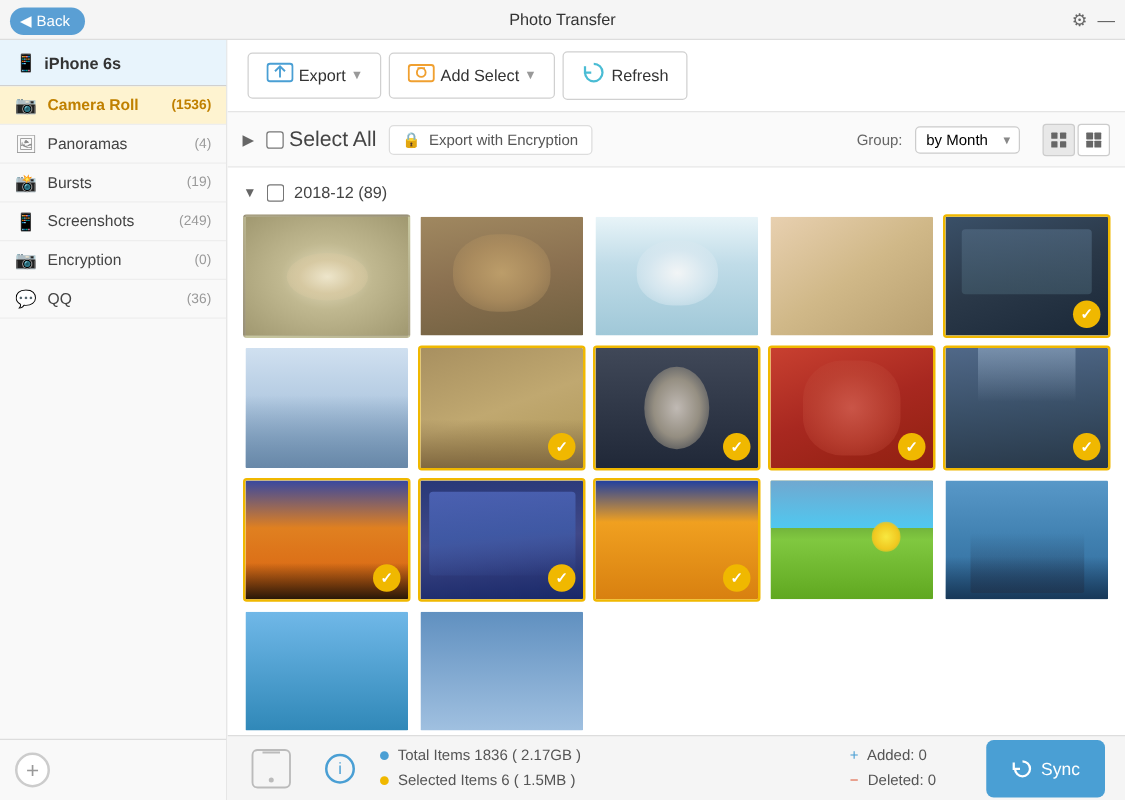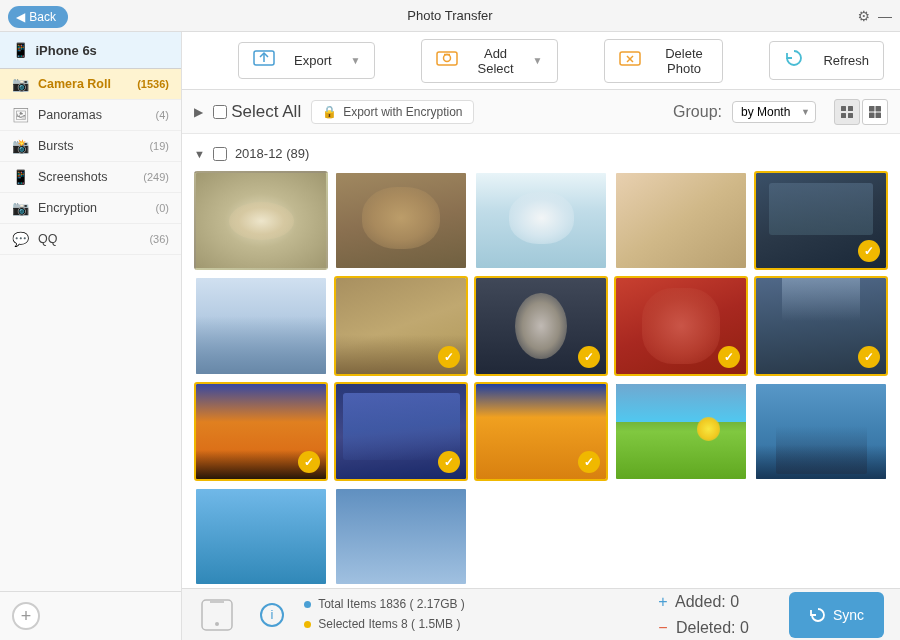--- a/index.html
+++ b/index.html
@@ -102,29 +102,28 @@
       height: 58px;
       border-bottom: 1px solid #ddd;
       display: flex;
       align-items: center;
       padding: 0 16px;
       gap: 6px;
     }
     .toolbar-btn {
       display: flex;
       align-items: center;
-      gap: 19px;
+      gap: 4px;
       padding: 6px 14px;
       border: 1.5px solid #d0d0d0;
       border-radius: 4px;
       background: white;
       cursor: pointer;
       font-size: 13px;
       color: #333;
-      margin-left: 40px;
     }
     .toolbar-btn-icon { font-size: 18px; }
     .toolbar-btn.export .toolbar-btn-icon { color: #4a9fd4; }
     .toolbar-btn.add .toolbar-btn-icon { color: #f0a030; }
     .toolbar-btn.delete .toolbar-btn-icon { color: #f0a030; }
     .toolbar-btn.refresh .toolbar-btn-icon { color: #4abcd4; }
 
     
     .content-area { flex: 1; display: flex; flex-direction: column; overflow: hidden; background: white; }
 
@@ -146,21 +145,21 @@
       display: flex; align-items: center; gap: 6px;
       padding: 4px 10px;
       border: 1px solid #ddd;
       border-radius: 4px;
       background: white;
       cursor: pointer;
       font-size: 12px;
       color: #555;
     }
     .sub-spacer { flex: 1; }
-    .group-label { font-size: 16px; color: #666; }
+    .group-label { font-size: 12px; color: #666; }
     .group-select {
       padding: 3px 24px 3px 8px;
       border: 1px solid #ccc;
       border-radius: 4px;
       font-size: 12px;
       background: white;
       cursor: pointer;
       appearance: none;
       -webkit-appearance: none;
     }
@@ -223,21 +222,21 @@
       border-top: 1px solid #ddd;
       display: flex;
       align-items: center;
       padding: 0 16px;
       gap: 20px;
     }
     .status-stats { font-size: 12px; color: #555; line-height: 1.6; }
     .status-dot { display: inline-block; width: 7px; height: 7px; border-radius: 50%; margin-right: 4px; }
     .dot-blue { background: #4a9fd4; }
     .dot-yellow { background: #f0b800; }
-    .status-right { margin-left: auto; font-size: 16px; color: #555; line-height: 1.6; }
+    .status-right { margin-left: auto; font-size: 12px; color: #555; line-height: 1.6; }
     .sync-btn {
       background: #4a9fd4;
       color: white;
       border: none;
       border-radius: 6px;
       padding: 14px 20px;
       font-size: 14px;
       font-weight: normal;
       cursor: pointer;
       display: flex; align-items: center; gap: 6px;
@@ -332,30 +331,20 @@
         <span class="toolbar-btn-icon">
           <svg width="22" height="18" viewBox="0 0 22 18" fill="none">
             <rect x="1" y="3" width="20" height="13" rx="2" stroke="#f0a030" stroke-width="1.5" fill="none"></rect>
             <circle cx="11" cy="9" r="3.5" stroke="#f0a030" stroke-width="1.5" fill="none"></circle>
             <line x1="8" y1="5.5" x2="14" y2="5.5" stroke="#f0a030" stroke-width="1.5"></line>
           </svg>
         </span>
         <span>Add Select</span>
         <span style="font-size:10px;color:#999;">▼</span>
       </button>
-      <button class="toolbar-btn delete">
-        <span class="toolbar-btn-icon">
-          <svg width="22" height="18" viewBox="0 0 22 18" fill="none">
-            <rect x="1" y="3" width="20" height="13" rx="2" stroke="#f0a030" stroke-width="1.5" fill="none"></rect>
-            <line x1="8" y1="7" x2="14" y2="13" stroke="#f0a030" stroke-width="1.5"></line>
-            <line x1="14" y1="7" x2="8" y2="13" stroke="#f0a030" stroke-width="1.5"></line>
-          </svg>
-        </span>
-        <span>Delete Photo</span>
-      </button>
       <button class="toolbar-btn refresh">
         <span class="toolbar-btn-icon">
           <svg width="20" height="20" viewBox="0 0 20 20" fill="none">
             <path d="M3 10 A7 7 0 1 0 10 3" stroke="#4abcd4" stroke-width="1.8" fill="none"></path>
             <polyline points="3,5 3,10 8,10" stroke="#4abcd4" stroke-width="1.8" fill="none"></polyline>
           </svg>
         </span>
         <span>Refresh</span>
       </button>
     </div>
@@ -499,21 +488,21 @@
         <line x1="12" y1="6" x2="26" y2="6" stroke="#bbb" stroke-width="1.5"></line>
       </svg>
       <div style="display:flex;align-items:center;justify-content:center;width:24px;height:24px;border-radius:50%;border:2px solid #4a9fd4;color:#4a9fd4;font-size:13px;margin-left:4px;">i</div>
       <div class="status-stats">
         <div>
           <span class="status-dot dot-blue"></span>
           <span>Total Items 1836 ( 2.17GB )</span>
         </div>
         <div>
           <span class="status-dot dot-yellow"></span>
-          <span>Selected Items 8 ( 1.5MB )</span>
+          <span>Selected Items 6 ( 1.5MB )</span>
         </div>
       </div>
       <div class="status-right">
         <div>
           <span style="color:#4a9fd4;margin-right:4px;">+</span>
           <span>Added: 0</span>
         </div>
         <div>
           <span style="color:#e06040;margin-right:4px;">−</span>
           <span>Deleted: 0</span>

